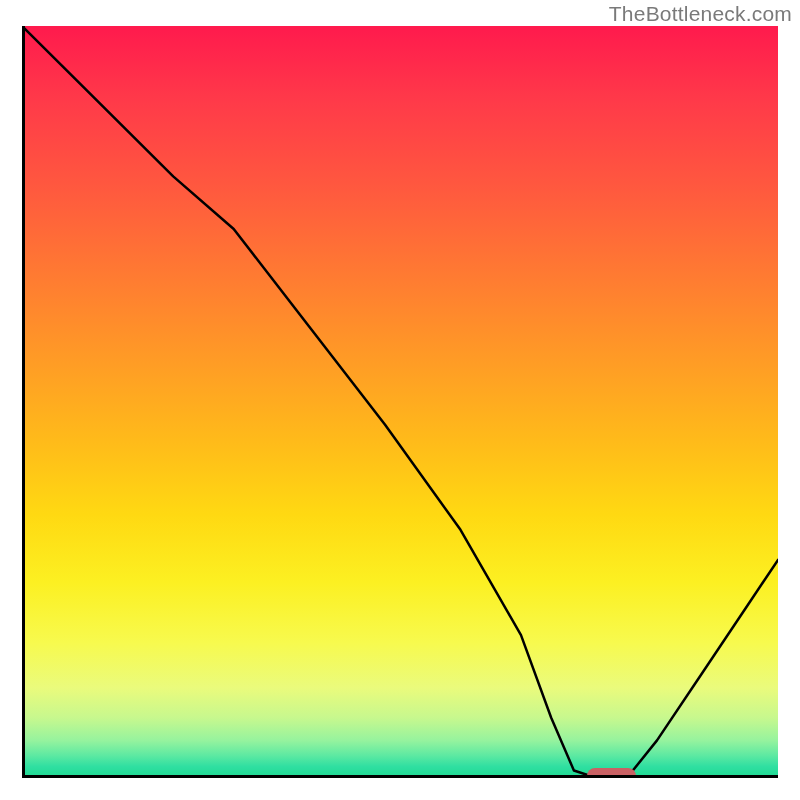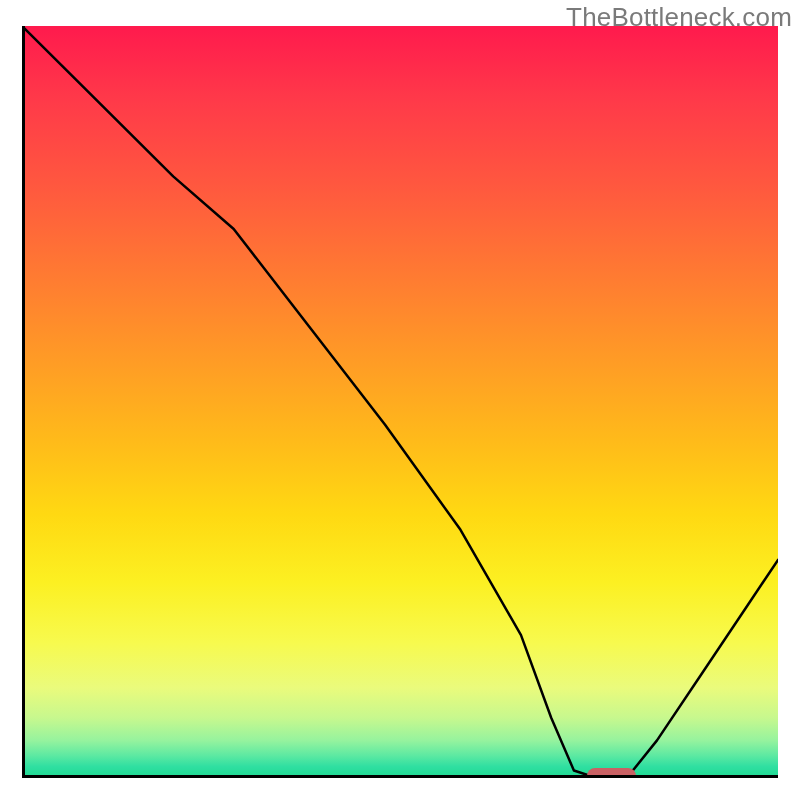--- a/index.html
+++ b/index.html
@@ -13,21 +13,21 @@
   .frame {
     position: relative;
     width: 800px;
     height: 800px;
   }
   .watermark {
     position: absolute;
     top: 2px;
     right: 8px;
     color: #7a7a7a;
-    font-size: 26px;
+    font-size: 21px;
     font-weight: 500;
     letter-spacing: 0.2px;
     z-index: 10;
     margin-left: 20px;
   }
   .plot-area {
     position: absolute;
     left: 22px;
     top: 26px;
     width: 756px;

